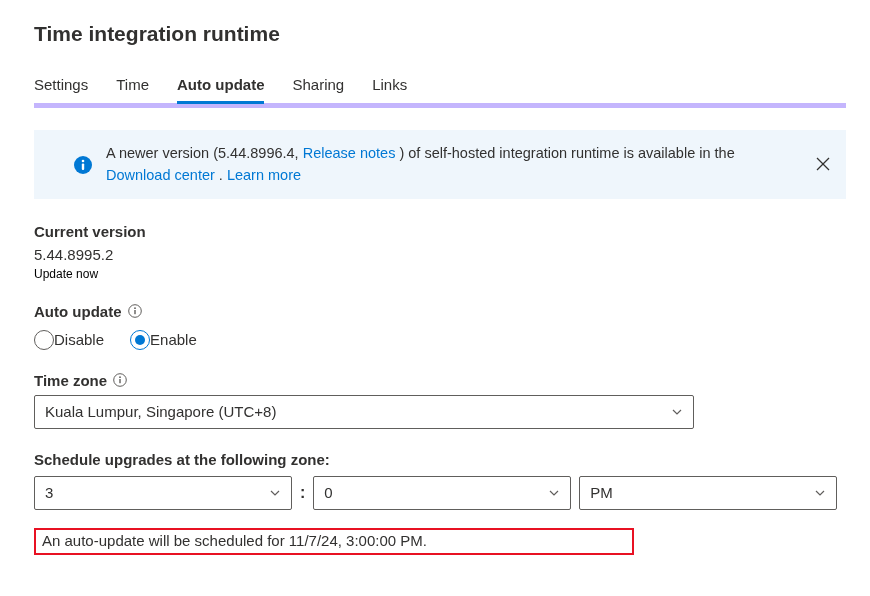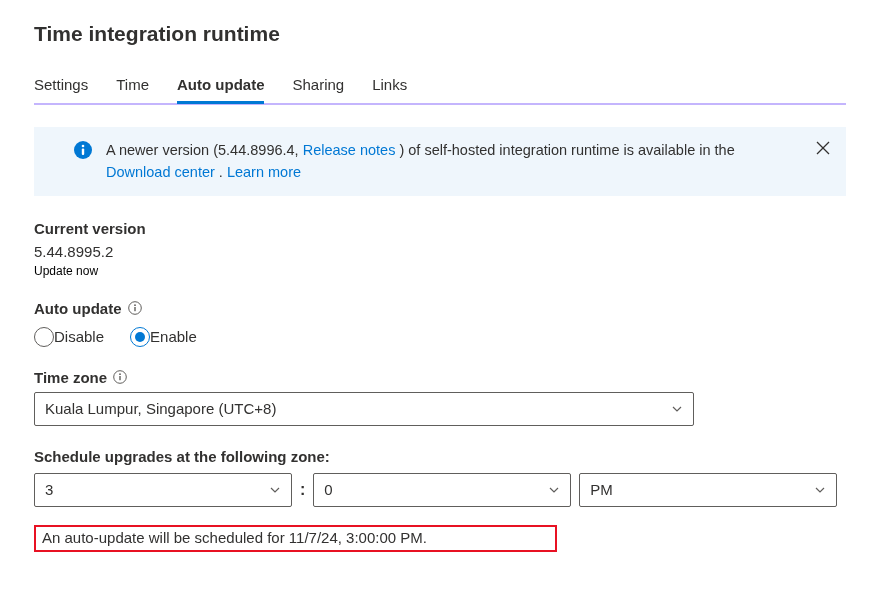--- a/index.html
+++ b/index.html
@@ -14,21 +14,21 @@
     }
     .page-title {
       font-size: 21px;
       font-weight: 600;
       color: #323130;
       margin-bottom: 26px;
     }
     .tabs {
       display: flex;
       gap: 28px;
-      border-bottom: 2px solid #c4b5fd;
+      border-bottom: 5px solid #c4b5fd;
       margin-bottom: 22px;
     }
     .tab {
       padding: 4px 0 10px 0;
       font-size: 15px;
       color: #323130;
       cursor: pointer;
       position: relative;
     }
     .tab.active {
@@ -38,21 +38,21 @@
     .tab.active::after {
       content: "";
       position: absolute;
       left: 0; right: 0; bottom: -1px;
       height: 3px;
       background: #0078d4;
     }
     .info-banner {
       background: #eff6fc;
       display: flex;
-      align-items: flex-start;
+      align-items: center;
       padding: 12px 14px;
       margin-bottom: 24px;
       gap: 14px;
     }
     .info-icon {
       flex-shrink: 0;
       margin-left: 26px;
       margin-top: 2px;
     }
     .info-icon svg { display:block; }
@@ -134,21 +134,21 @@
       align-items: center;
       gap: 8px;
       margin-top: 8px;
     }
     .schedule-row .select-box { flex: 0 0 auto; }
     .sep { font-size: 16px; font-weight: 600; }
     .highlight-box {
       border: 2px solid #e81123;
       padding: 2px 6px 4px 6px;
       margin-top: 18px;
-      width: 523px;
+      width: 600px;
       font-size: 15px;
     }
   </style>
 </head>
 <body>
 
 <div class="page-title">Time integration runtime</div>
 
 <div class="tabs">
   <div class="tab">Settings</div>

